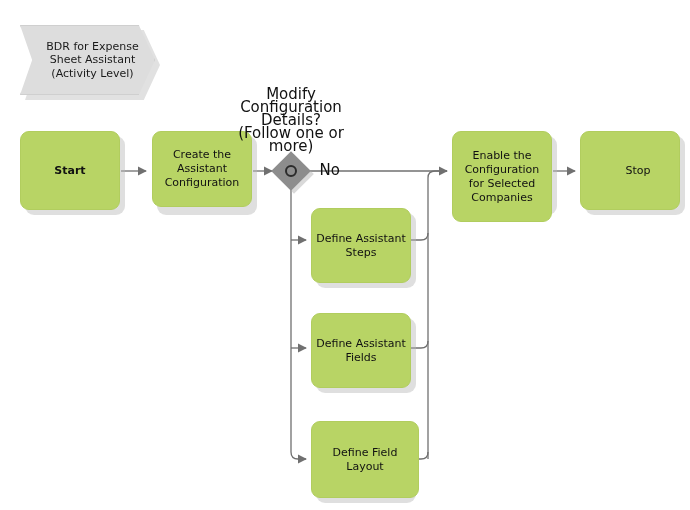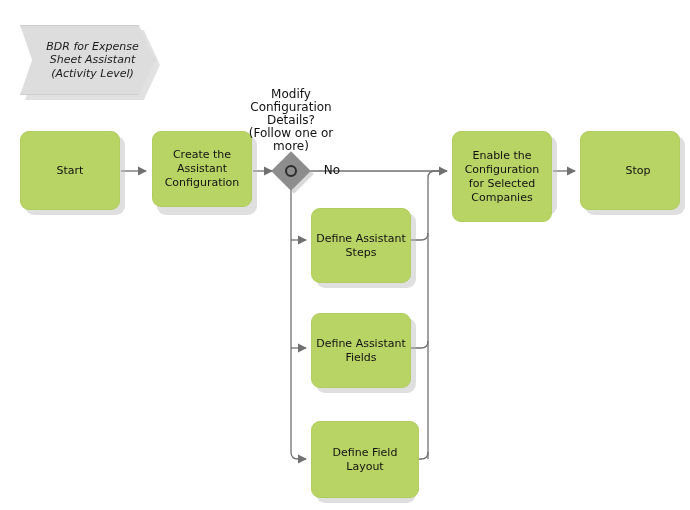--- a/index.html
+++ b/index.html
@@ -25,21 +25,20 @@
   
   .banner {
     position: absolute;
     display: flex;
     align-items: center;
     justify-content: center;
     background: #dddddd;
     border: 1px solid #cfcfcf;
     box-sizing: border-box;
     clip-path: polygon(0% 0%, 88% 0%, 100% 50%, 88% 100%, 0% 100%, 9% 50%);
-    font-style: italic;
     -webkit-clip-path: polygon(0% 0%, 88% 0%, 100% 50%, 88% 100%, 0% 100%, 9% 50%);
   }
   .banner-shadow {
     position: absolute;
     background: #c9c9c9;
     clip-path: polygon(0% 0%, 88% 0%, 100% 50%, 88% 100%, 0% 100%, 9% 50%);
     -webkit-clip-path: polygon(0% 0%, 88% 0%, 100% 50%, 88% 100%, 0% 100%, 9% 50%);
     opacity: .55;
   }
   .banner-text {
@@ -102,21 +101,21 @@
     width: 12px; height: 12px;
     border: 2.5px solid #2b2b2b;
     border-radius: 50%;
     box-sizing: border-box;
     background: #8d8d8d;
   }
 
   
   .edge-label {
     position: absolute;
-    font-size: 12px;
+    font-size: 15px;
     color: #111111;
     line-height: 13px;
     white-space: pre-line;
     text-align: center;
   }
 </style>
 </head>
 <body>
 
 <svg id="canvas" viewBox="0 0 690 510" width="690" height="510">
@@ -151,21 +150,21 @@
 </svg>
 
 <div class="banner-shadow" style="left:25px; top:30px; width:135px; height:70px;"></div>
 <div class="banner" style="left:20px; top:25px; width:135px; height:70px;">
   <span class="banner-text">BDR for Expense
 Sheet Assistant
 (Activity Level)</span>
 </div>
 
 <div class="node-shadow" style="left:25px; top:136px; width:100px; height:79px;"></div>
-<div class="node" style="left:20px; top:131px; width:100px; height:79px;">
+<div class="node" style="left:20px; top:131px; width:100px; height:79px;font-weight:bold;">
   <span class="node-text">Start</span>
 </div>
 
 <div class="node-shadow" style="left:157px; top:136px; width:100px; height:79px;"></div>
 <div class="node" style="left:152px; top:131px; width:100px; height:76px;">
   <span class="node-text">Create the
 Assistant
 Configuration</span>
 </div>
 

